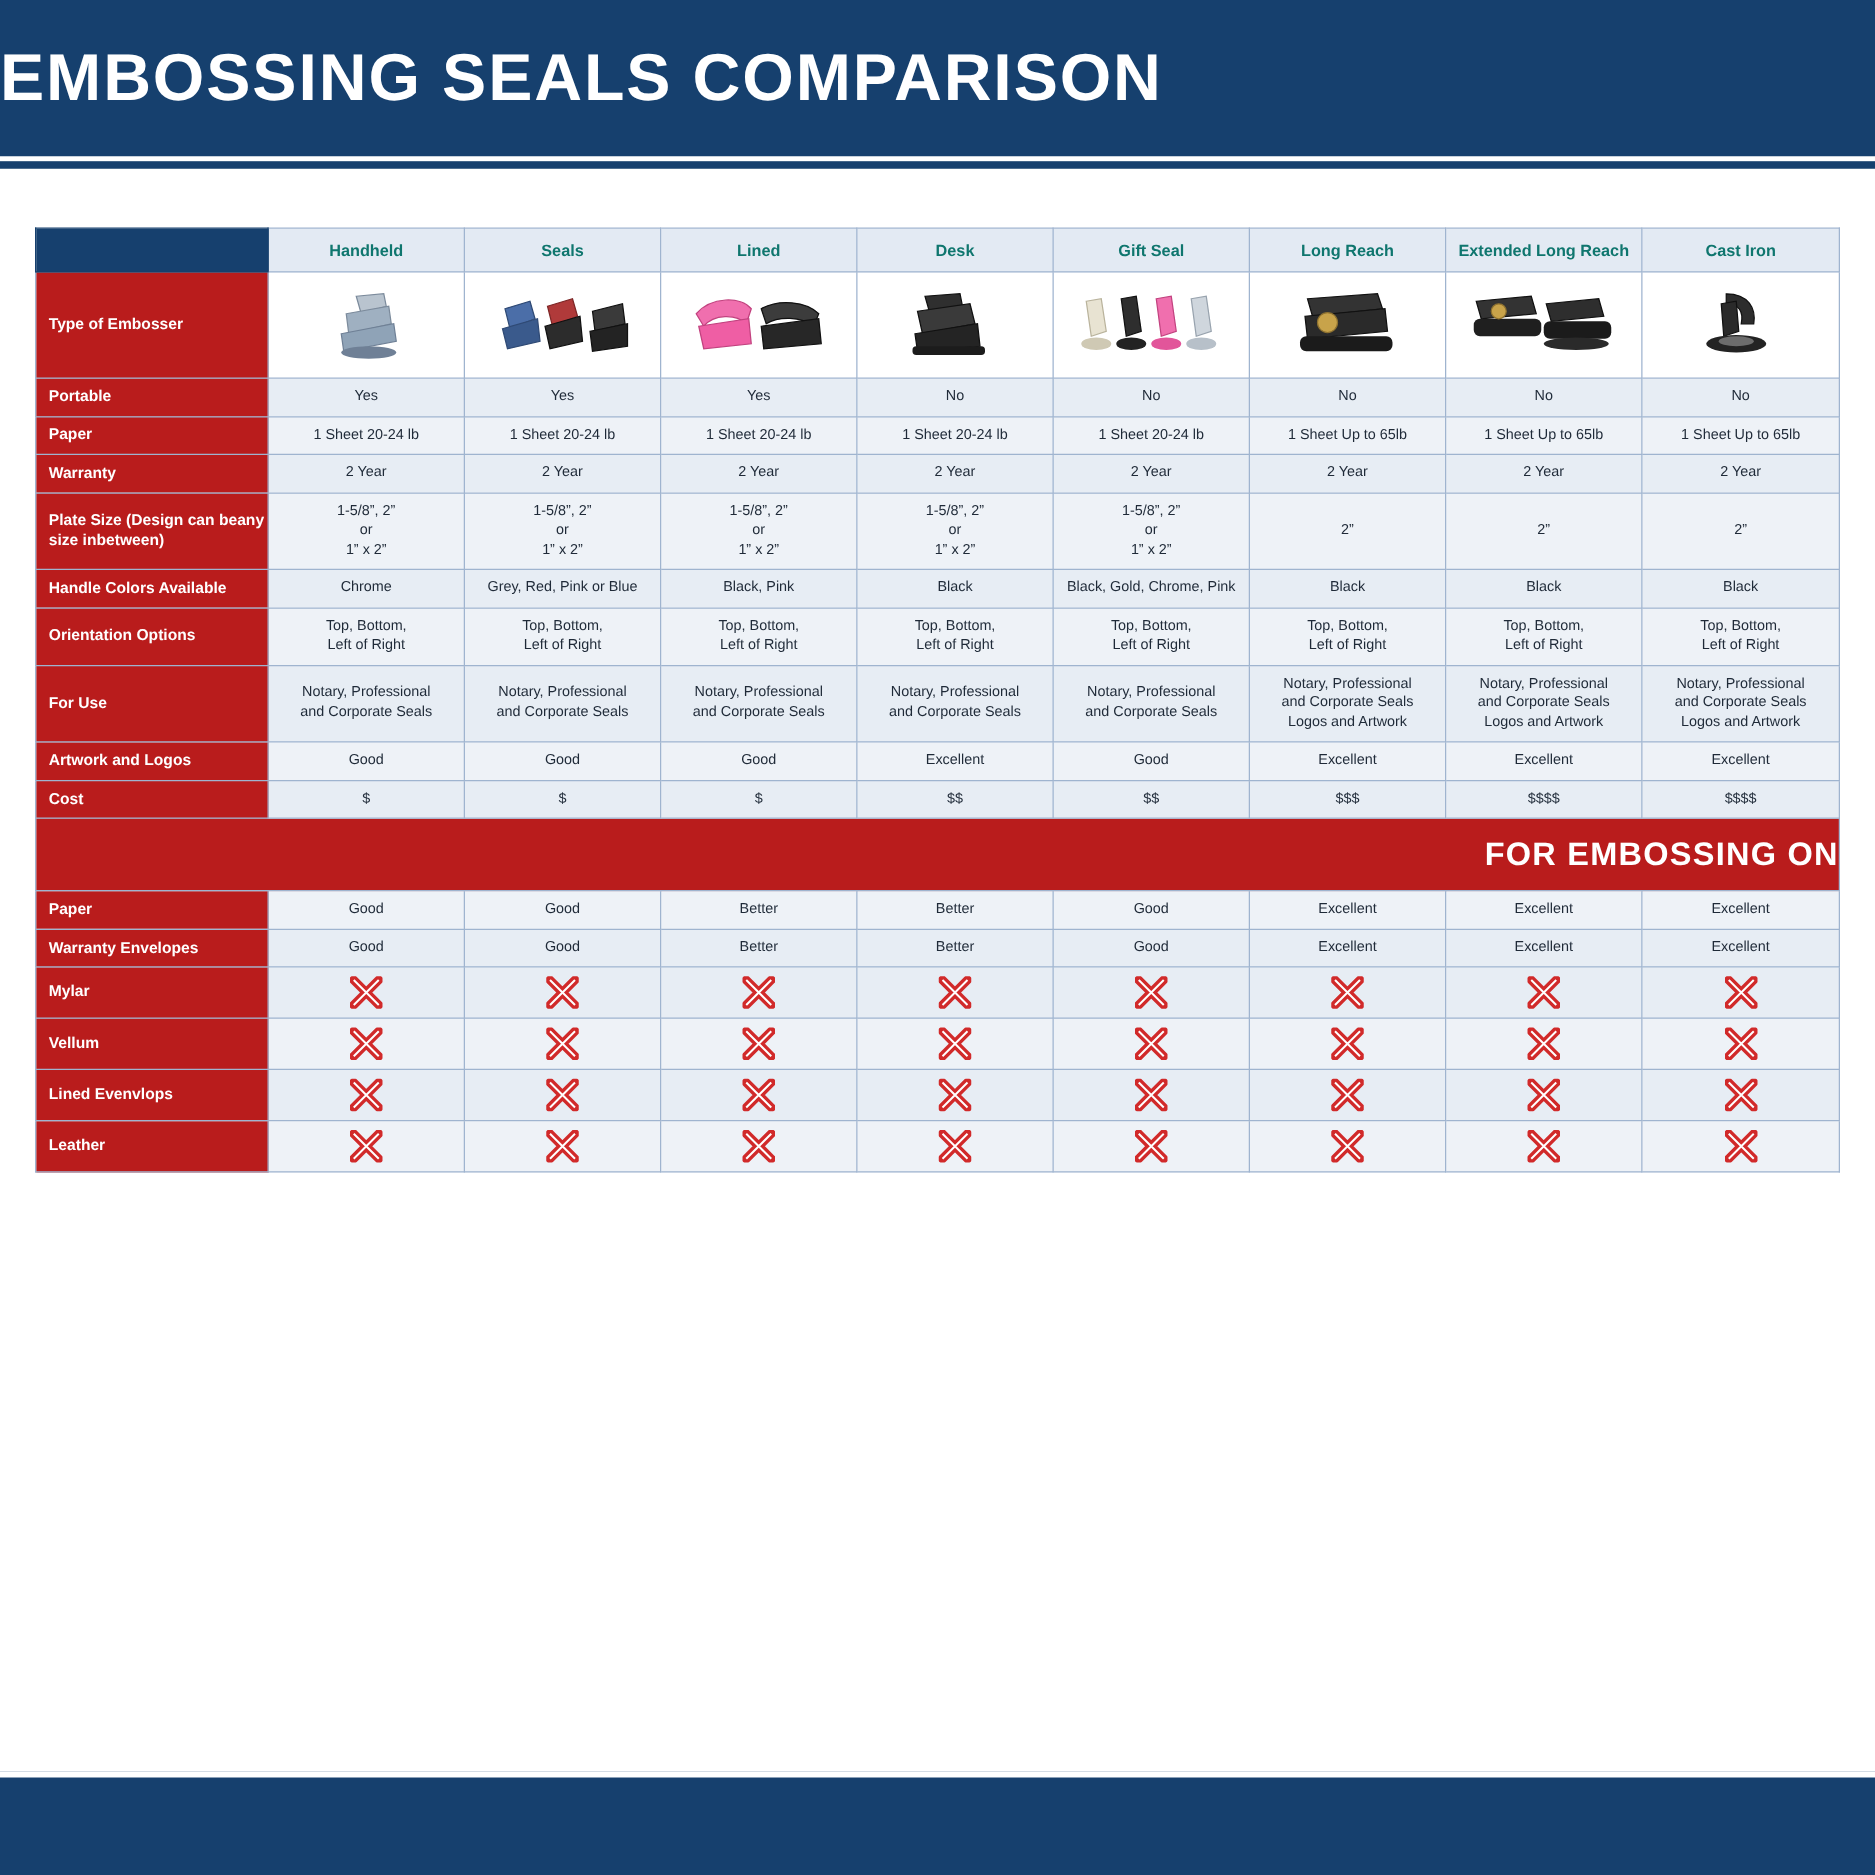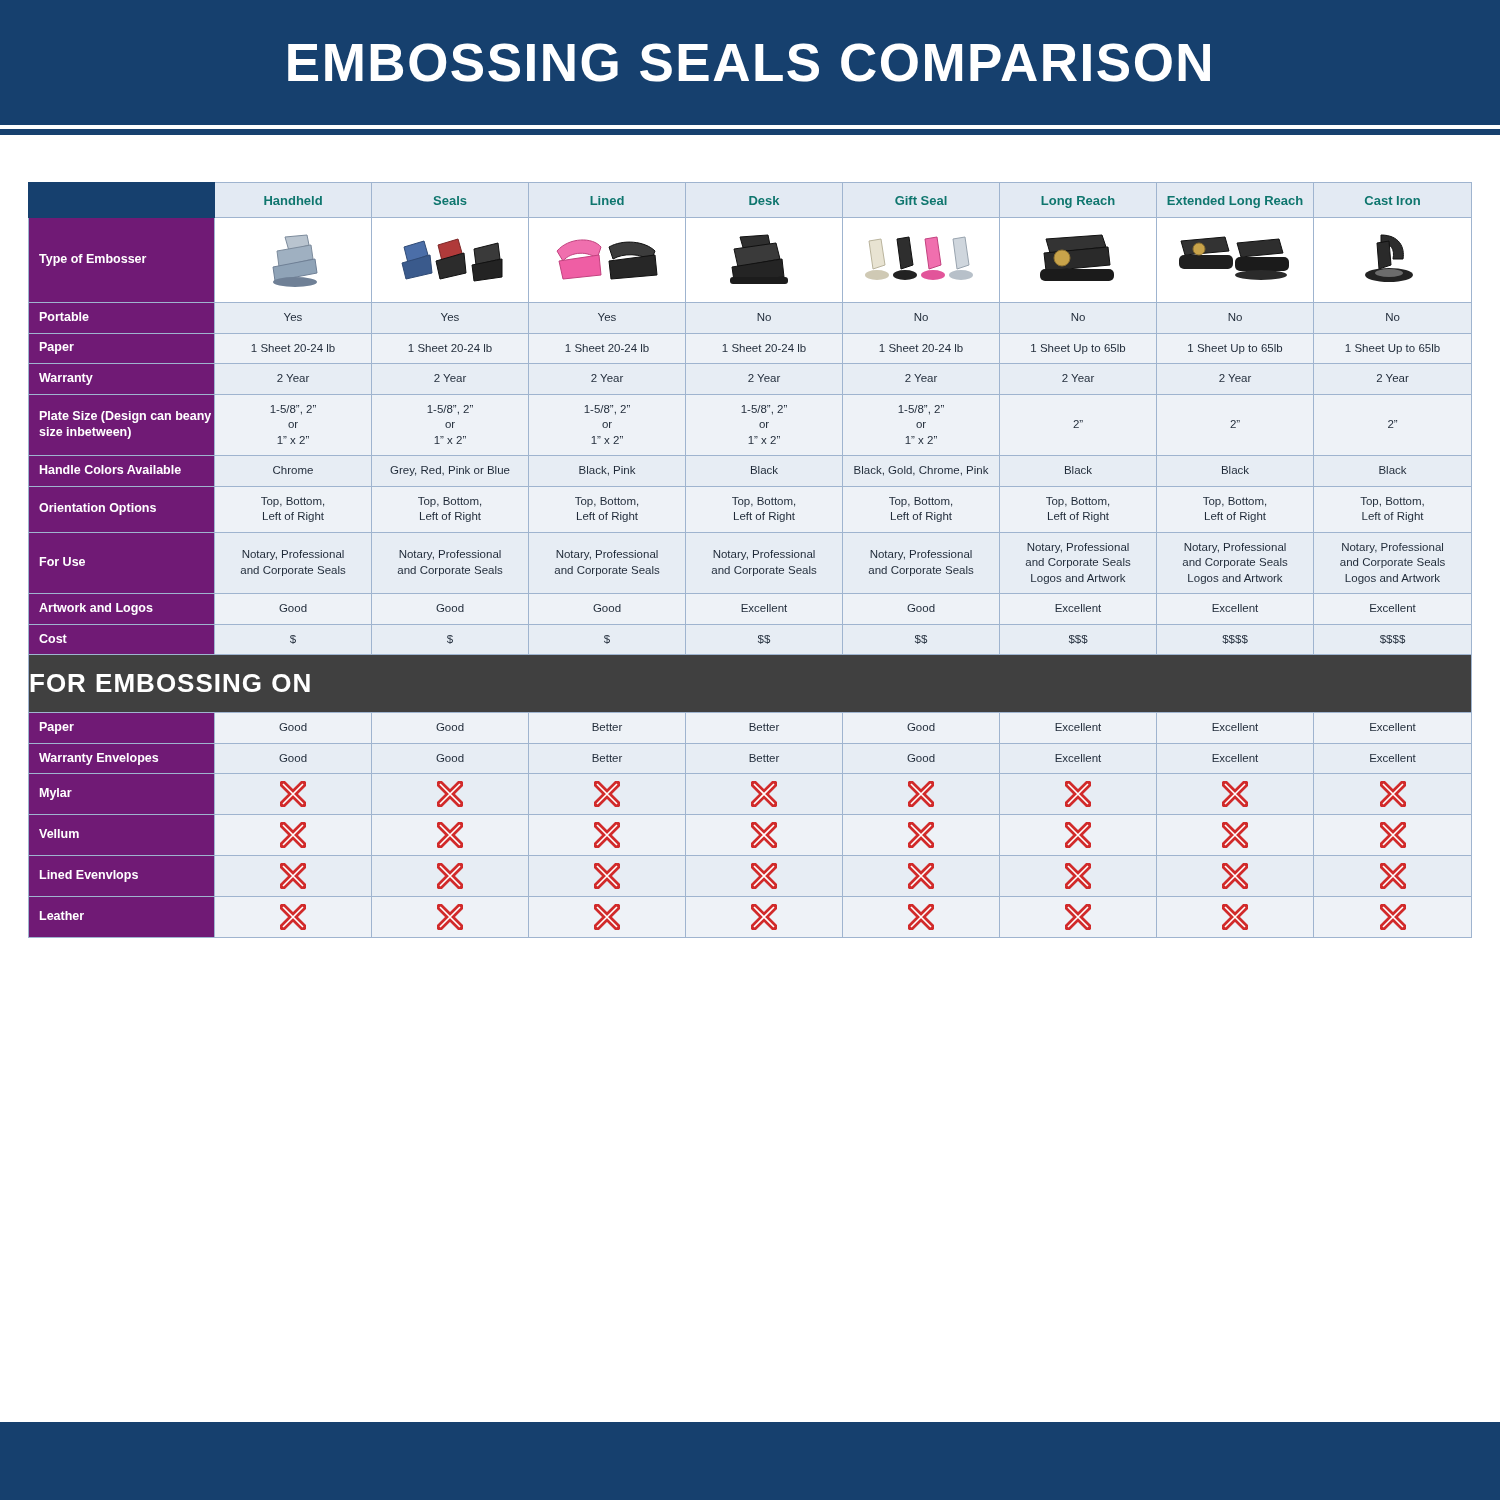--- a/index.html
+++ b/index.html
@@ -19,21 +19,20 @@
     width: 1500px;
     height: 1500px;
     background: #ffffff;
   }
   
   .header {
     height: 125px;
     background: #16406e;
     display: flex;
     align-items: center;
-    justify-content: center;
     border-bottom: 4px solid #ffffff;
   }
   .header-title {
     color: #ffffff;
     font-size: 53px;
     font-weight: bold;
     letter-spacing: 1.5px;
     text-transform: uppercase;
     text-align: center;
     line-height: 1;
@@ -71,21 +70,21 @@
   table.cmp {
     border-collapse: collapse;
     width: 1444px;
     table-layout: fixed;
   }
   table.cmp td, table.cmp th {
     border: 1px solid #9fb4cf;
     vertical-align: middle;
   }
   .rowhead {
-    background: #701a75;
+    background: #b91c1c;
     color: #ffffff;
     font-size: 12.5px;
     font-weight: bold;
     padding: 6px 0 6px 10px;
     width: 186px;
     text-align: left;
     line-height: 1.25;
   }
   .colhead {
     background: #e3eaf3;
@@ -111,23 +110,23 @@
   tr.alt td.cell {
     background: #e7edf4;
   }
   .img-cell {
     background: #ffffff;
     text-align: center;
     padding: 2px;
     height: 80px;
   }
   .section-banner {
-    background: #404040;
+    background: #b91c1c;
     color: #ffffff;
-    text-align: left;
+    text-align: right;
     font-size: 26px;
     font-weight: bold;
     letter-spacing: 1px;
     padding: 13px 0;
     text-transform: uppercase;
   }
   
   .emb {
     display: block;
     margin: 0 auto;

